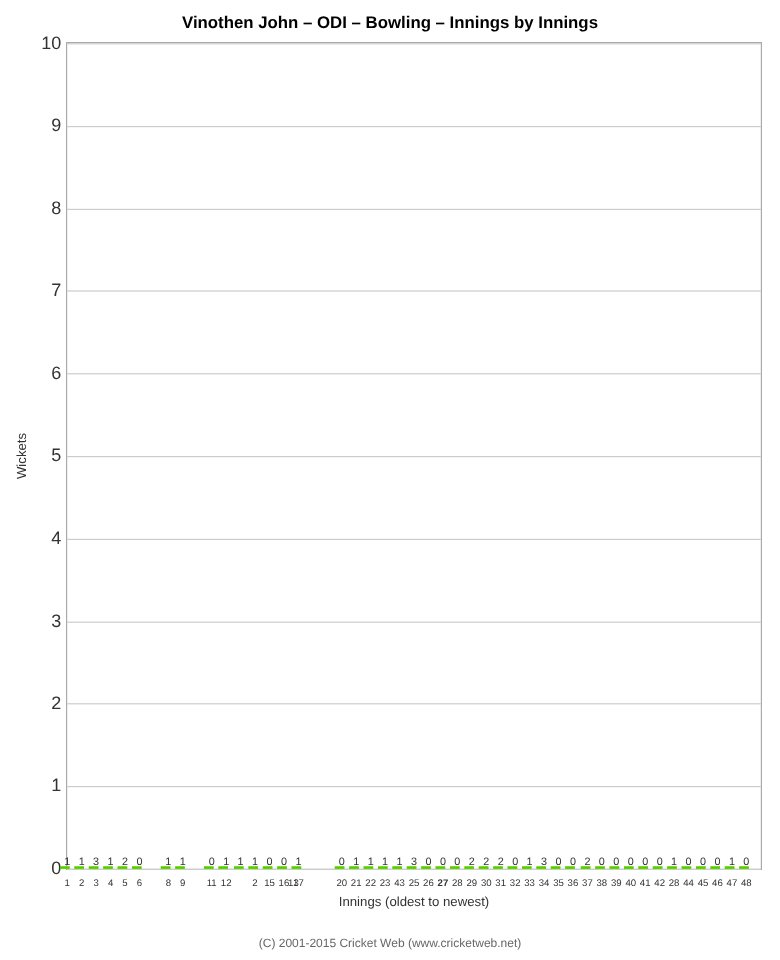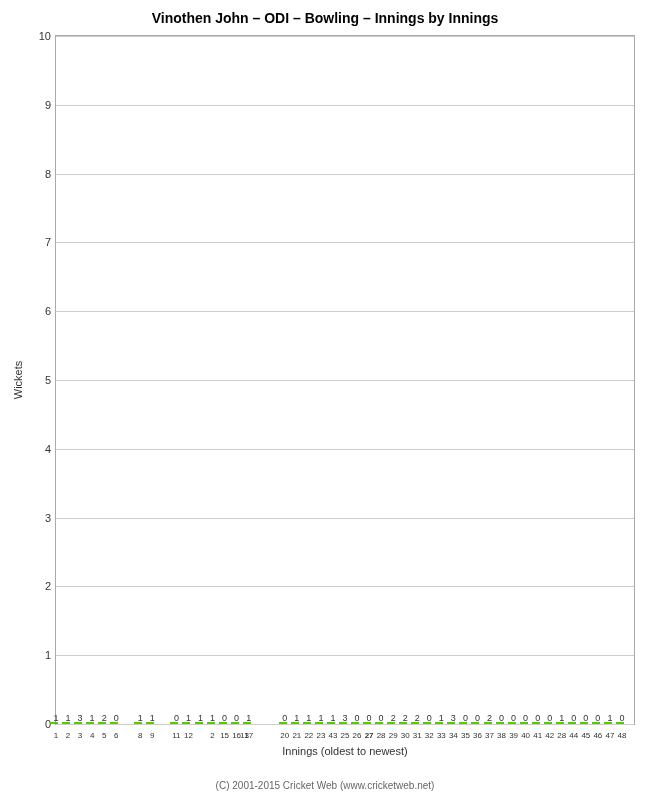--- a/index.html
+++ b/index.html
@@ -37,21 +37,21 @@
     .grid-line {
       position: absolute;
       left: 0;
       right: 0;
       border-top: 1px solid #ccc;
     }
     .y-label {
       position: absolute;
       right: calc(100% + 5px);
       transform: translateY(-50%);
-      font-size: 11px;
+      font-size: 15px;
       color: #333;
       text-align: right;
     }
     .bar-group {
       position: absolute;
       bottom: 0;
       display: flex;
       flex-direction: column;
       align-items: center;
     }

